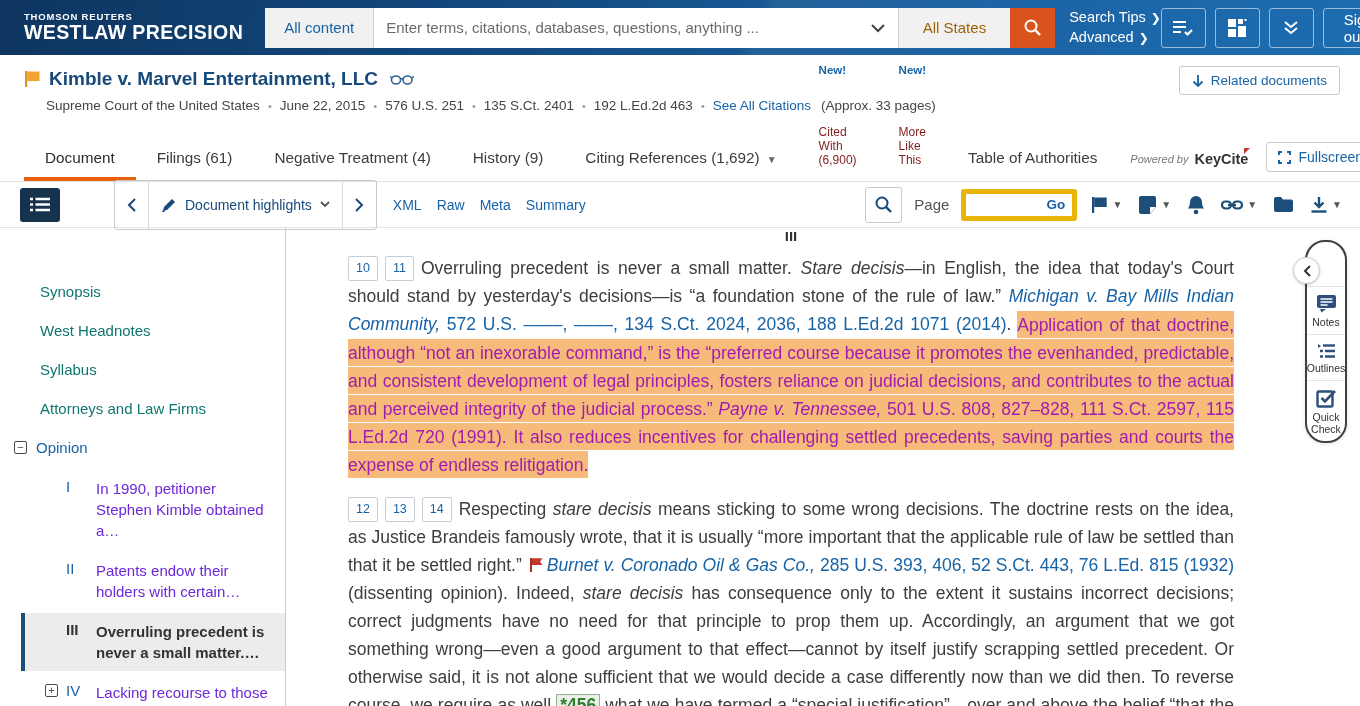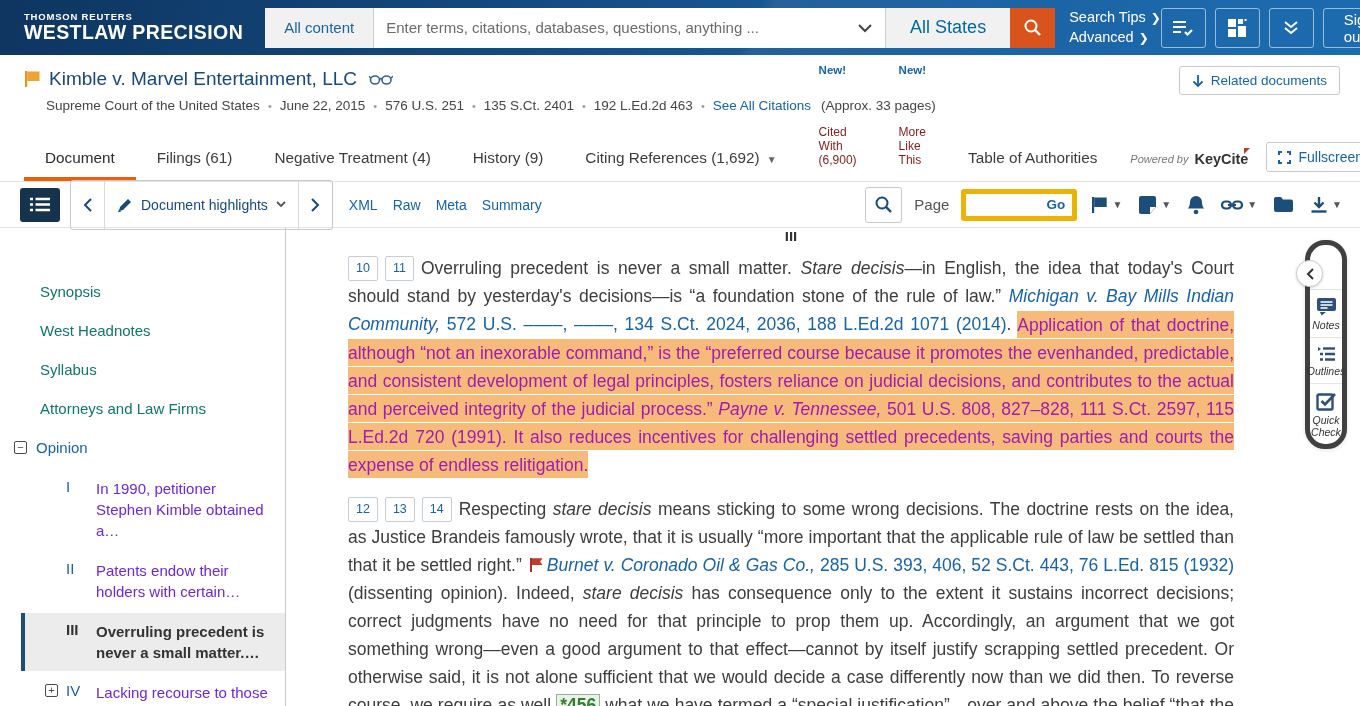--- a/index.html
+++ b/index.html
@@ -15,36 +15,36 @@
   .brand { color:#fff; line-height:1.05; margin-right:22px; white-space:nowrap; }
   .brand .tr { font-size:9.5px; font-weight:bold; letter-spacing:.8px; }
   .brand .wp { font-size:19.5px; font-weight:600; letter-spacing:.4px; }
   .searchbar { display:flex; height:40px; align-items:stretch; flex:0 0 790px; z-index:1; }
   .sb-allcontent { background:#f1f1f1; color:#1763a6; font-size:15px; display:flex;
     align-items:center; padding:0 19px; border-right:1px solid #cfcfcf; cursor:pointer; }
   .sb-input { flex:1; background:#fff; display:flex; align-items:center; padding:0 12px; }
   .sb-input input { border:0; outline:0; flex:1; font-size:15px; color:#444;
     font-family:inherit; background:transparent; }
   .sb-input input::placeholder { color:#6b6b6b; }
-  .sb-juris { background:#f1f1f1; color:#0369a1; font-size:18px; display:flex;
+  .sb-juris { background:#f1f1f1; color:#a16207; font-size:15px; display:flex;
     align-items:center; padding:0 24px; border-left:1px solid #cfcfcf; cursor:pointer; }
   .sb-go { width:45px; background:#d9531c; display:flex; align-items:center;
     justify-content:center; cursor:pointer; }
   .tips { color:#fff; font-size:14.5px; line-height:19px; margin-left:14px; white-space:nowrap; z-index:1;}
   .tips div { cursor:pointer; }
   .tips .chev { font-size:12px; margin-left:5px; }
   .hdr-btns { display:flex; margin-left:auto; gap:9px; z-index:1; }
   .hbtn { height:40px; min-width:45px; border:1px solid rgba(255,255,255,.55); border-radius:3px;
     display:flex; align-items:center; justify-content:center; cursor:pointer; color:#fff; }
   .hbtn.signout { padding:0 20px; font-size:15px; }
 
   
   .case-head { height:80px; position:relative; padding:13px 20px 0 24px; }
   .case-title-row { display:flex; align-items:center; gap:8px; }
-  .case-title { font-size:19px; font-weight:normal; color:#17497a; }
+  .case-title { font-size:19px; font-weight:bold; color:#17497a; }
   .meta-row { margin:8px 0 0 22px; font-size:13.5px; color:#454545; display:flex; align-items:center; }
   .meta-row .dot { color:#9a9a9a; margin:0 8px; font-size:11px; }
   .meta-link { color:#1763a6; cursor:pointer; }
   .meta-approx { margin-left:10px; color:#454545; }
   .related-btn { position:absolute; right:20px; top:11px; border:1px solid #c9c9c9; border-radius:3px;
     padding:6px 12px; font-size:13.5px; color:#1763a6; display:flex; gap:7px; align-items:center;
     cursor:pointer; background:#fff; }
 
   
   .tabs { display:flex; align-items:flex-end; border-bottom:1px solid #e2e2e2; padding-left:24px; height:47px; }
@@ -60,21 +60,21 @@
   .keycite .kc::after { content:""; position:absolute; right:-2px; top:-3px; border-left:6px solid #c4392c;
     border-bottom:6px solid transparent; }
   .fullscreen-btn { margin:0 0 9px 6px; border:1px solid #c9c9c9; border-radius:3px; padding:6px 11px;
     color:#1763a6; font-size:14px; display:flex; gap:7px; align-items:center; cursor:pointer; }
 
   
   .toolbar { height:46px; display:flex; align-items:center; padding:0 16px 0 20px;
     border-bottom:1px solid #e3e3e3; }
   .toc-btn { width:40px; height:34px; background:#16334e; border-radius:3px; display:flex;
     align-items:center; justify-content:center; cursor:pointer; margin-right:10px; }
-  .hl-group { display:flex; align-items:stretch; border:1px solid #c9c9c9; border-radius:3px; height:50px; }
+  .hl-group { display:flex; align-items:stretch; border:1px solid #c9c9c9; border-radius:3px; height:50px;margin-left:44px; }
   .hl-cell { display:flex; align-items:center; padding:0 12px; cursor:pointer; color:#17497a; }
   .hl-cell.mid { border-left:1px solid #d9d9d9; border-right:1px solid #d9d9d9; gap:8px;
     color:#17497a; font-size:14px; }
   .tb-links { display:flex; gap:15px; margin-left:16px; }
   .tb-links span { color:#1763a6; font-size:14px; cursor:pointer; }
   .tb-right { margin-left:auto; display:flex; align-items:center; gap:12px; }
   .tb-searchbtn { width:37px; height:36px; border:1px solid #c9c9c9; border-radius:3px; display:flex;
     align-items:center; justify-content:center; cursor:pointer; }
   .page-lbl { font-size:15px; color:#555; }
   .page-group { display:flex; border:5px solid #eab308; border-radius:3px; height:32px; width:116px; }
@@ -112,21 +112,21 @@
     vertical-align:2px; cursor:pointer; }
   .seg-i { font-style:italic; }
   .seg-a { color:#1763a6; cursor:pointer; }
   .seg-h { background:#f6ba7a; color:#a21caf; padding:3.5px 0; box-decoration-break:clone;
     -webkit-box-decoration-break:clone; }
   .seg-p { color:#2e7d33; background:#eaf1e6; border:1px solid #93b293; font-weight:bold;
     padding:0 3px; cursor:pointer; }
 
   
   .util { position:absolute; right:13px; top:12px; width:42px; background:#fff;
-    border:5px solid #404040; border-radius:20px; box-shadow:0 1px 4px rgba(0,0,0,.12);font-style:italic; }
+    border:2px solid #404040; border-radius:20px; box-shadow:0 1px 4px rgba(0,0,0,.12); }
   .util-collapse { position:absolute; left:-14px; top:15px; width:27px; height:27px; border-radius:50%;
     background:#fff; border:1px solid #ccc; box-shadow:0 1px 3px rgba(0,0,0,.18); display:flex;
     align-items:center; justify-content:center; cursor:pointer; }
   .util-head { height:44px; }
   .util-item { border-top:1px solid #e4e4e4; padding:7px 1px 6px; display:flex; flex-direction:column;
     align-items:center; gap:3px; cursor:pointer; }
   .util-item .ulbl { font-size:10.5px; color:#333; text-align:center; line-height:12px; }
 
   svg { display:block; }
 </style>

